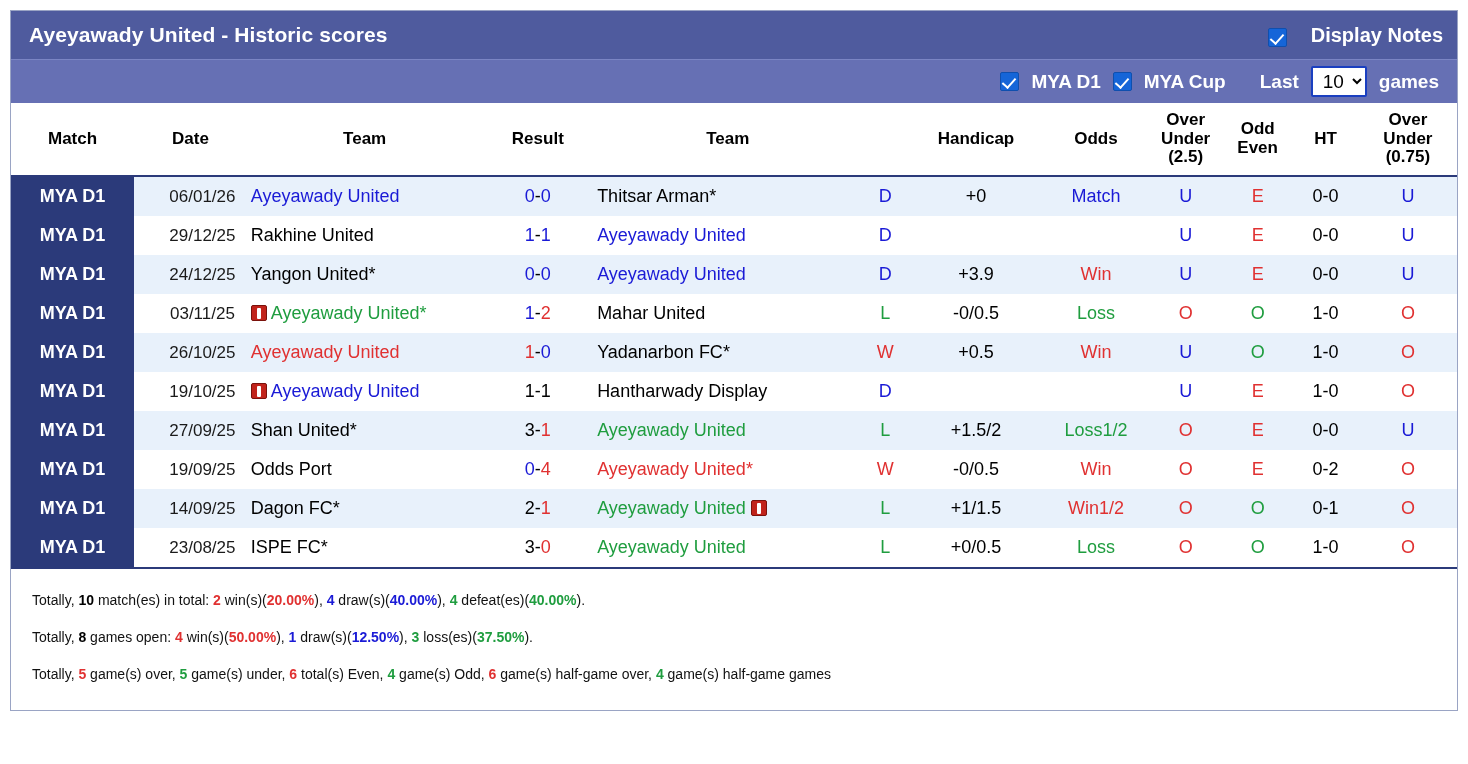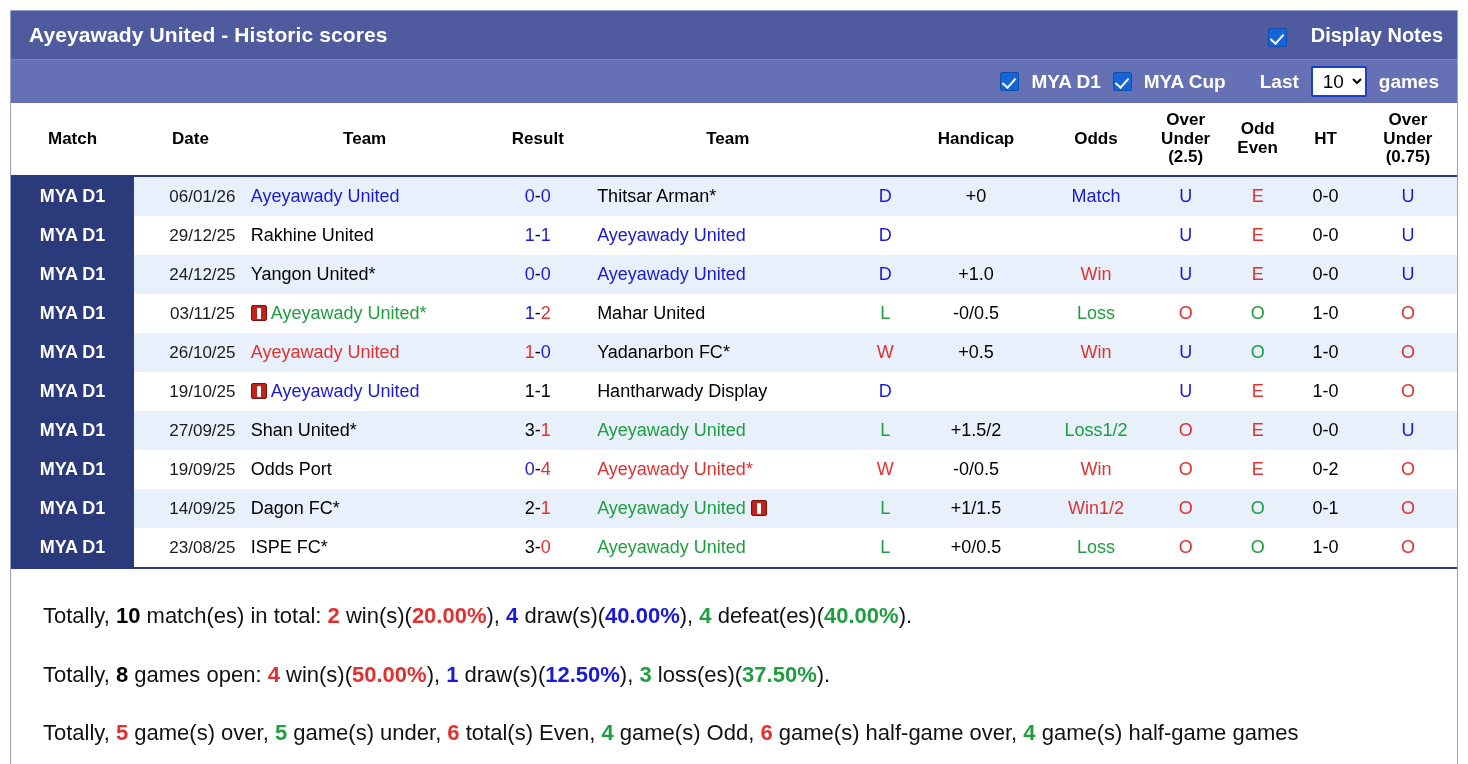--- a/index.html
+++ b/index.html
@@ -168,23 +168,23 @@
     border-radius: 1px;
   }
   .card.right { margin-right: 0; margin-left: 5px; }
   
   .footer {
     background: #ffffff;
     border-top: 2px solid #2b3a7a;
     padding: 10px 14px 14px 14px;
   }
   .footer p {
-    margin: 16px;
+    margin: 5px;
     padding: 7px 2px;
-    font-size: 22px;
+    font-size: 14px;
     color: #111111;
     line-height: 1.3;
   }
   .footer b { font-weight: bold; }
   .fr { color: #e03131; font-weight: bold; }
   .fb { color: #1a1ad6; font-weight: bold; }
   .fg { color: #1f9d3f; font-weight: bold; }
   .fk { color: #000000; font-weight: bold; }
 </style>
 </head>
@@ -290,21 +290,21 @@
             <td class="black">0-0</td>
             <td class="blue">U</td>
           </tr>
           <tr class="odd">
             <td class="league">MYA D1</td>
             <td class="date">24/12/25</td>
             <td class="team"><span class="black">Yangon United</span><span class="black">*</span></td>
             <td class="result"><span class="blue">0</span><span class="black">-</span><span class="blue">0</span></td>
             <td class="team"><span class="blue">Ayeyawady United</span></td>
             <td class="blue">D</td>
-            <td class="black">+1.0</td>
+            <td class="black">+3.9</td>
             <td class="red">Win</td>
             <td class="blue">U</td>
             <td class="red">E</td>
             <td class="black">0-0</td>
             <td class="blue">U</td>
           </tr>
           <tr class="even">
             <td class="league">MYA D1</td>
             <td class="date">03/11/25</td>
             <td class="team"><span class="card"></span><span class="green">Ayeyawady United</span><span class="green">*</span></td>

